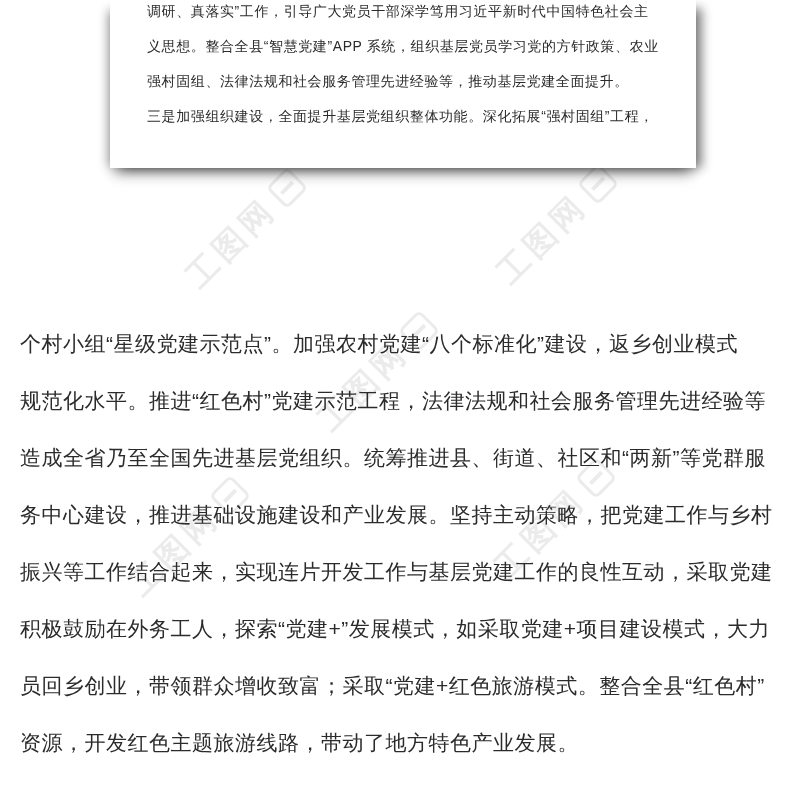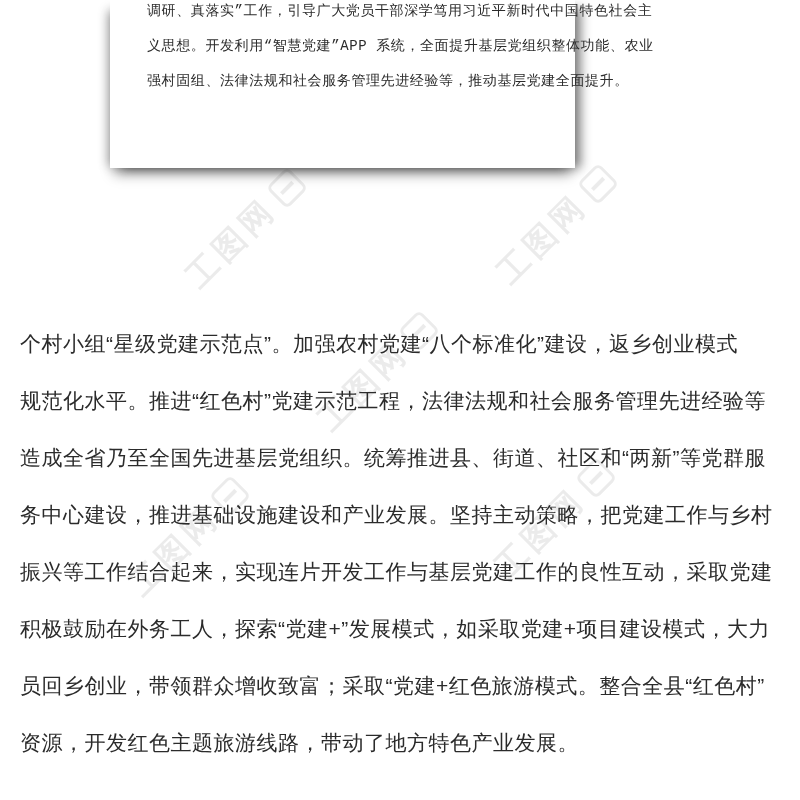--- a/index.html
+++ b/index.html
@@ -46,28 +46,27 @@
     position: absolute;
     left: 4px; right: 4px; top: 10px;
     height: 4px;
     background: rgba(0, 0, 0, 0.08);
   }
 
   
   .page-card {
     position: absolute;
     left: 110px; top: 0;
-    width: 465px; height: 168px;
+    width: 586px; height: 168px;
     background: #ffffff;
     z-index: 2;
     box-shadow:
       10px 4px 10px -4px rgba(0, 0, 0, 0.45),
       0 10px 12px -4px rgba(0, 0, 0, 0.40),
       -8px 4px 10px -6px rgba(0, 0, 0, 0.30);
-    font-family: Liberation Mono, monospace;
   }
   .page-card .card-text {
     position: absolute;
     left: 37px; right: 33px; top: -6px;
     color: #2b2b2b;
     font-size: 14px;
     line-height: 35px;
     letter-spacing: 0.6px;
   }
   .card-text .line { white-space: nowrap; }
@@ -109,22 +108,23 @@
       </div>
       <div class="watermark" style="left: 554px; top: 520px;">
         <span>工图网</span>
         <span class="wm-logo"></span>
       </div>
     </div>
 
   <div class="page-card">
     <div class="card-text">
       <div class="line">调研、真落实”工作，引导广大党员干部深学笃用习近平新时代中国特色社会主</div>
-      <div class="line">义思想。开发利用“智慧党建”APP 系统，全面提升基层党组织整体功能、农业</div>
+      <div class="line">义思想。整合全县“智慧党建”APP 系统，组织基层党员学习党的方针政策、农业</div>
       <div class="line">强村固组、法律法规和社会服务管理先进经验等，推动基层党建全面提升。</div>
+      <div class="line">三是加强组织建设，全面提升基层党组织整体功能。深化拓展“强村固组”工程，</div>
     </div>
   </div>
 
   <div class="main-text">
     <div class="line">个村小组“星级党建示范点”。加强农村党建“八个标准化”建设，返乡创业模式</div>
     <div class="line">规范化水平。推进“红色村”党建示范工程，法律法规和社会服务管理先进经验等</div>
     <div class="line">造成全省乃至全国先进基层党组织。统筹推进县、街道、社区和“两新”等党群服</div>
     <div class="line">务中心建设，推进基础设施建设和产业发展。坚持主动策略，把党建工作与乡村</div>
     <div class="line">振兴等工作结合起来，实现连片开发工作与基层党建工作的良性互动，采取党建</div>
     <div class="line">积极鼓励在外务工人，探索“党建+”发展模式，如采取党建+项目建设模式，大力</div>

